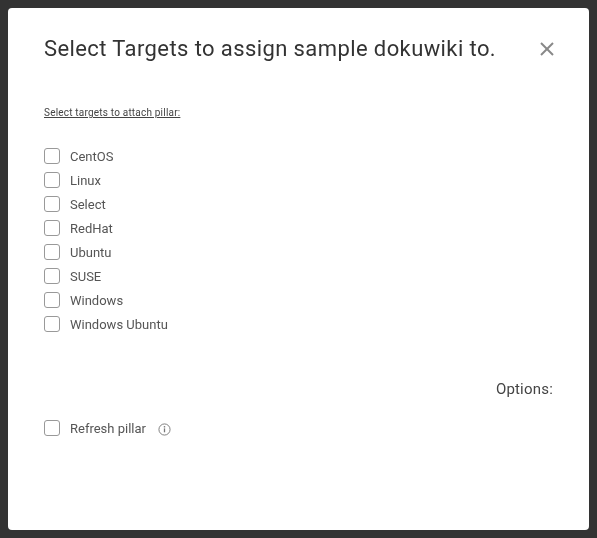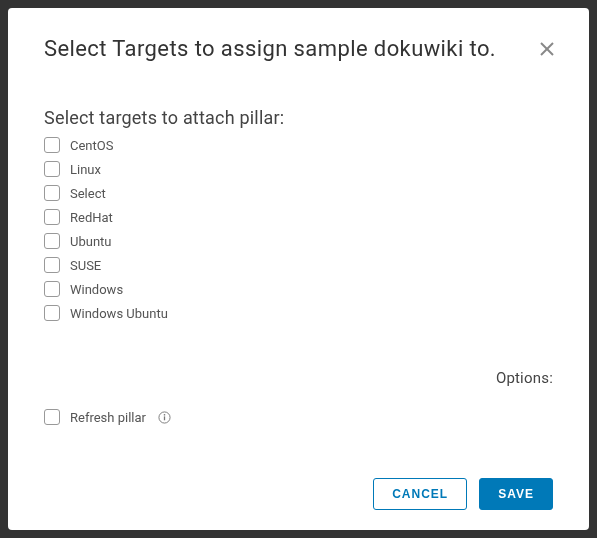--- a/index.html
+++ b/index.html
@@ -35,42 +35,43 @@
       right: 32px;
       width: 18px;
       height: 18px;
       cursor: pointer;
       background: none;
       border: none;
       padding: 0;
     }
     .close-btn svg { display: block; }
     .section-label {
-      font-size: 18px;
+      font-size: 10px;
       color: #444;
       margin-top: 46px;
-      margin-bottom: 9px;
+      margin-bottom: 30px;
       letter-spacing: 0.2px;
+      text-decoration: underline;
     }
     .options-label {
       font-size: 15px;
       color: #444;
       margin-top: 48px;
       margin-bottom: 22px;
       letter-spacing: 0.2px;
       text-align: right;
     }
     .checkbox-list {
       display: flex;
       flex-direction: column;
       gap: 8px;
     }
     .checkbox-row {
       display: flex;
-      align-items: center;
+      align-items: flex-end;
       gap: 10px;
     }
     .checkbox {
       width: 16px;
       height: 16px;
       border: 1px solid #999;
       border-radius: 3px;
       background: #fff;
       cursor: pointer;
       flex-shrink: 0;
@@ -171,17 +172,13 @@
       <span class="info-icon">
         <svg width="13" height="13" viewBox="0 0 14 14">
           <circle cx="7" cy="7" r="6" stroke="#777" stroke-width="1" fill="none"></circle>
           <circle cx="7" cy="4" r="0.9" fill="#777"></circle>
           <rect x="6.3" y="5.8" width="1.4" height="4.2" fill="#777"></rect>
         </svg>
       </span>
     </div>
   </div>
 
-  <div class="footer">
-    <button class="btn btn-cancel">CANCEL</button>
-    <button class="btn btn-save">SAVE</button>
-  </div>
 </div>
 
 </body></html>

